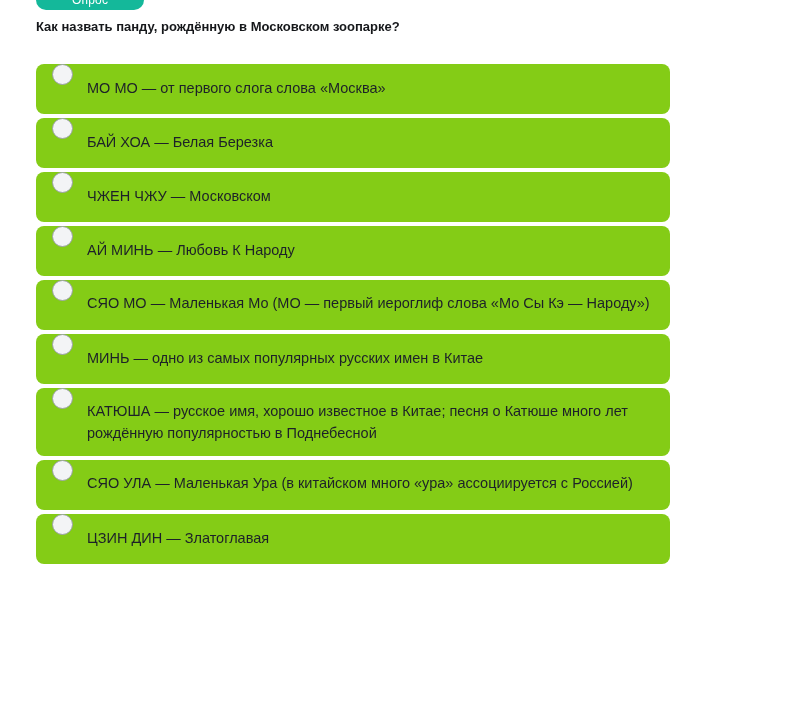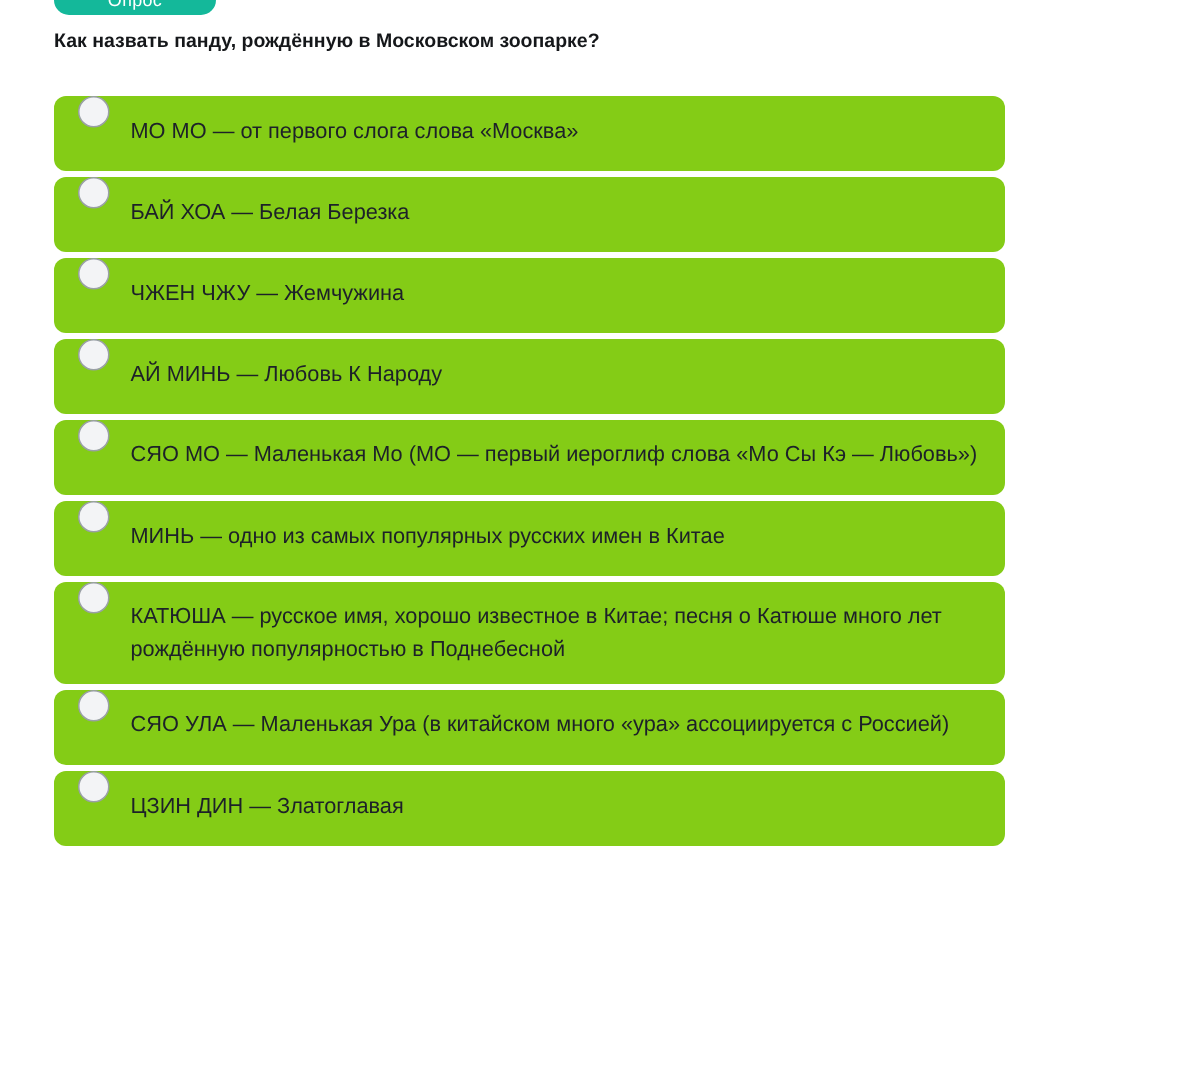--- a/index.html
+++ b/index.html
@@ -97,31 +97,31 @@
       <span class="option-label">МО МО — от первого слога слова «Москва»</span>
     </div>
 
     <div class="option">
       <span class="radio"></span>
       <span class="option-label">БАЙ ХОА — Белая Березка</span>
     </div>
 
     <div class="option">
       <span class="radio"></span>
-      <span class="option-label">ЧЖЕН ЧЖУ — Жемчужина</span>
+      <span class="option-label">ЧЖЕН ЧЖУ — Московском</span>
     </div>
 
     <div class="option">
       <span class="radio"></span>
       <span class="option-label">АЙ МИНЬ — Любовь К Народу</span>
     </div>
 
     <div class="option tall">
       <span class="radio"></span>
-      <span class="option-label">СЯО МО — Маленькая Мо (МО — первый иероглиф слова «Мо Сы Кэ — Любовь»)</span>
+      <span class="option-label">СЯО МО — Маленькая Мо (МО — первый иероглиф слова «Мо Сы Кэ — Народу»)</span>
     </div>
 
     <div class="option">
       <span class="radio"></span>
       <span class="option-label">МИНЬ — одно из самых популярных русских имен в Китае</span>
     </div>
 
     <div class="option tall">
       <span class="radio"></span>
       <span class="option-label">КАТЮША — русское имя, хорошо известное в Китае; песня о Катюше много лет рождённую популярностью в Поднебесной</span>

